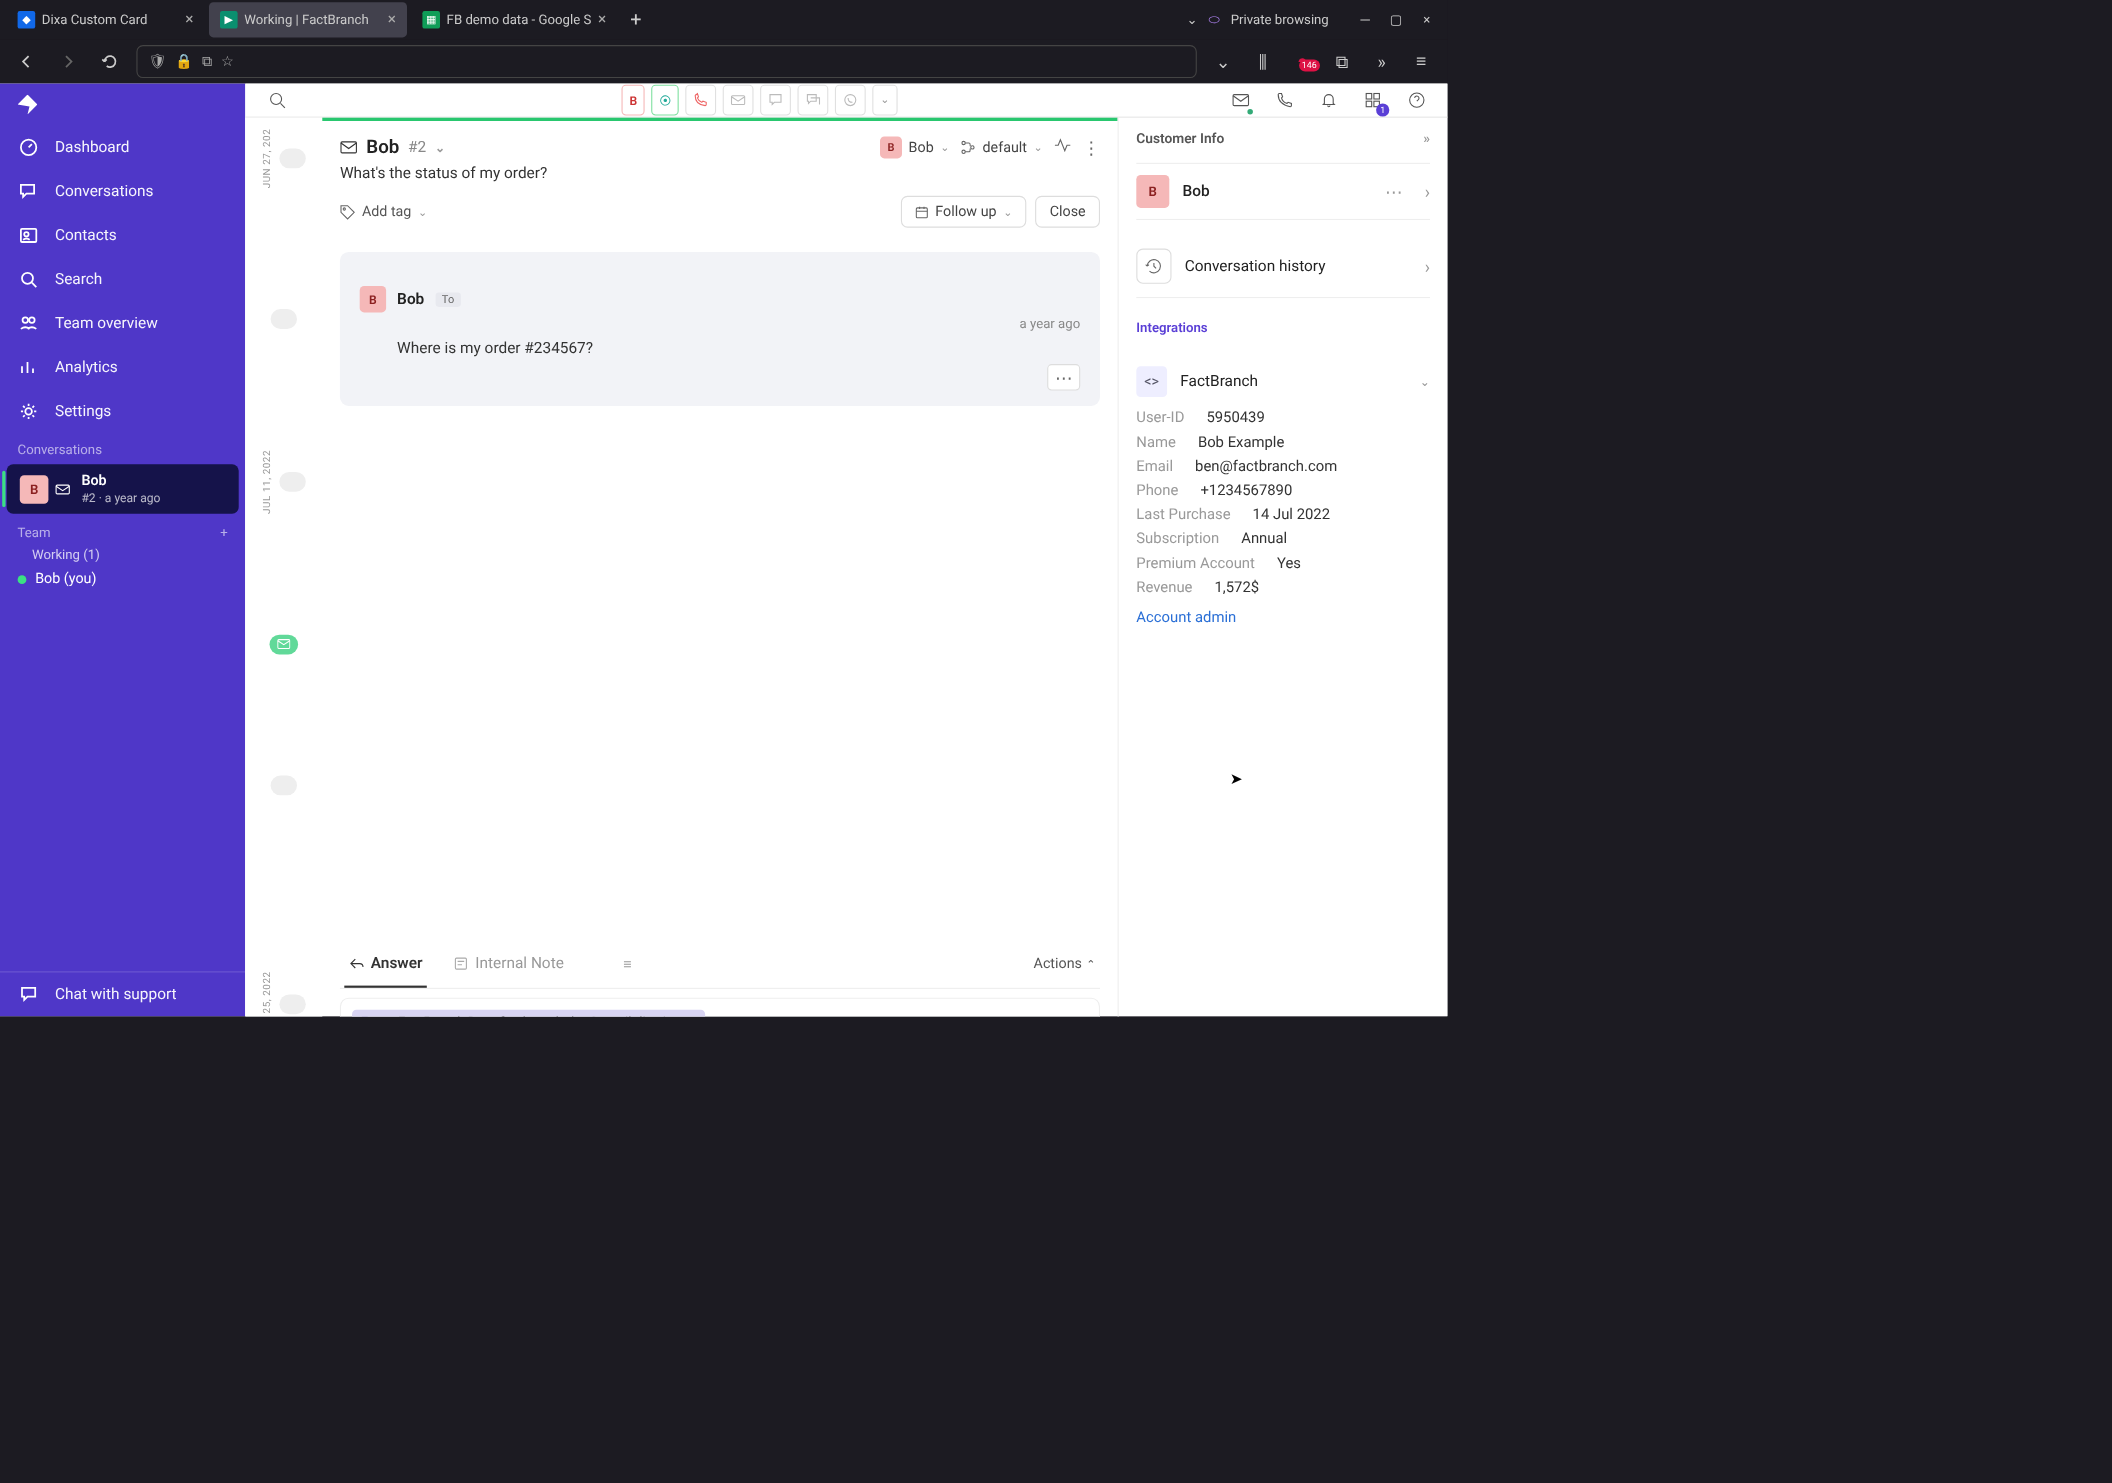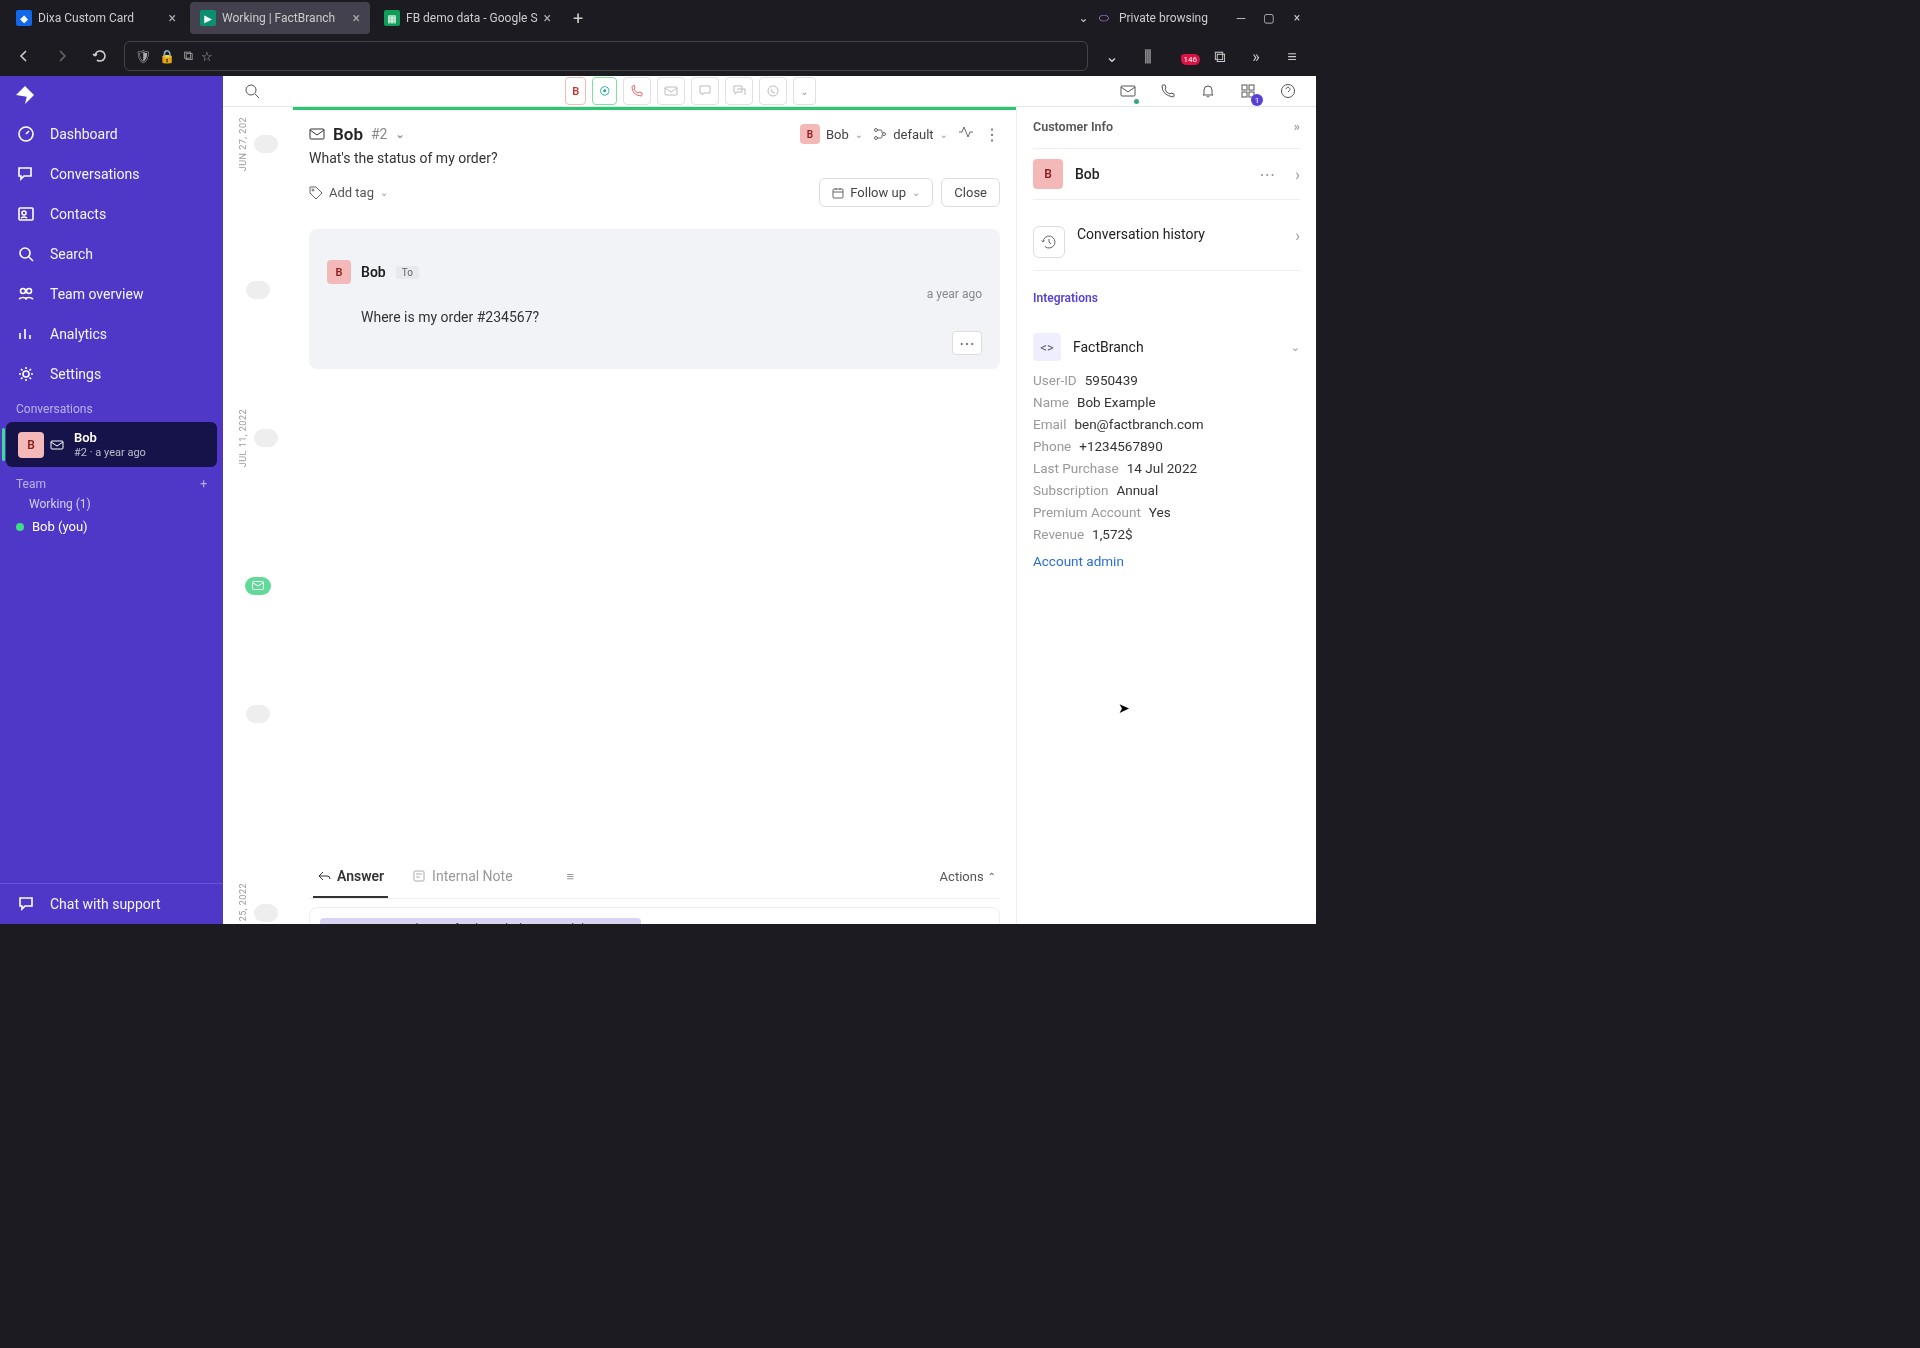--- a/index.html
+++ b/index.html
@@ -114,26 +114,26 @@
 .composer-footer { display: flex; align-items: center; gap: 14px; margin-top: 14px; }
 .comp-icon { color: #888; cursor: pointer; }
 .send-btn { margin-left: auto; background: #5a3fd6; color: #fff; border: 0; border-radius: 6px; padding: 7px 16px; font-size: 13px; cursor: pointer; }
 
 
 .right-panel { width: 300px; border-left: 1px solid #eee; padding: 12px 16px; display: flex; flex-direction: column; gap: 14px; }
 .panel-title { font-size: 12.5px; font-weight: 600; color: #555; display: flex; justify-content: space-between; align-items: center; }
 .cust-row { display: flex; align-items: center; gap: 12px; padding: 10px 0; border-top: 1px solid #eee; border-bottom: 1px solid #eee; }
 .cust-row .avatar-b { width: 30px; height: 30px; }
 .cust-row .name { font-size: 14px; font-weight: 500; color: #222; flex: 1; }
-.history-row { display: flex; align-items: flex-start; gap: 12px; padding: 12px 0; border-bottom: 1px solid #eee; cursor: pointer; }
+.history-row { display: flex; align-items: center; gap: 12px; padding: 12px 0; border-bottom: 1px solid #eee; cursor: pointer; }
 .history-icon { width: 32px; height: 32px; border: 1px solid #ddd; border-radius: 6px; display: flex; align-items: center; justify-content: center; color: #666; }
 .section-title { font-size: 12px; font-weight: 600; color: #5a3fd6; padding: 6px 0; }
 .integ-head { display: flex; align-items: center; gap: 12px; padding: 8px 0; }
 .integ-icon { width: 28px; height: 28px; background: #eef; border-radius: 4px; display: flex; align-items: center; justify-content: center; color: #556; font-size: 13px; }
-.kv { display: flex; gap: 8px; padding: 3px 0; font-size: 13.5px; }
+.kv { display: flex; gap: 20px; padding: 3px 0; font-size: 13.5px; }
 .kv .k { color: #999; }
 .kv .v { color: #333; }
 .link { color: #2a6fd6; font-size: 13.5px; padding-top: 8px; cursor: pointer; }
 
 .cursor { position: absolute; left: 1118px; top: 700px; font-size: 14px; color: #000; pointer-events: none; }
 </style>
 </head>
 <body>
 
 <div class="browser-chrome">

